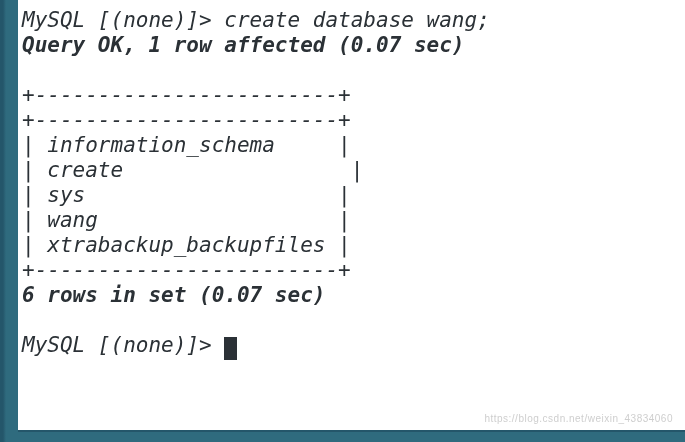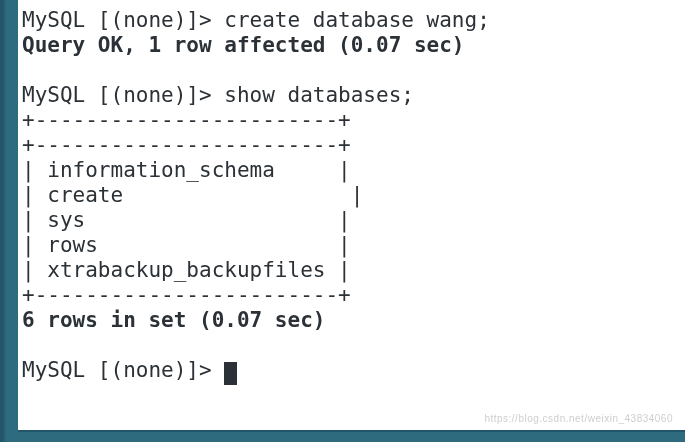--- a/index.html
+++ b/index.html
@@ -38,20 +38,21 @@
     position: absolute;
     left: 18px; top: 0; right: 0; bottom: 12px;
     padding: 8px 0 4px 4px;
     background: var(--background, #ffffff);
     font-family: "DejaVu Sans Mono", monospace;
     font-size: 21px;
     line-height: 25px;
     color: var(--text, #2b3136);
     overflow: hidden;
     z-index: 0;
+    font-style: italic;
   }
   .line {
     white-space: pre;
   }
   .line.bold {
     font-weight: bold;
   }
   .cursor {
     display: inline-block;
     width: 13px;
@@ -77,27 +78,26 @@
 
 <div class="frame">
   <div class="left-bar"></div>
   <div class="bottom-bar"></div>
 
   <div class="content">
     <div id="lines">
         <div class="line">MySQL [(none)]&gt; create database wang;</div>
         <div class="line bold">Query OK, 1 row affected (0.07 sec)</div>
         <div class="line"> </div>
-        <div class="line">MySQL [(none)]&gt; show databases;</div>
         <div class="line">+------------------------+</div>
         <div class="line">+------------------------+</div>
         <div class="line">| information_schema     |</div>
         <div class="line">| create                  |</div>
         <div class="line">| sys                    |</div>
-        <div class="line">| rows                   |</div>
+        <div class="line">| wang                   |</div>
         <div class="line">| xtrabackup_backupfiles |</div>
         <div class="line">+------------------------+</div>
         <div class="line bold">6 rows in set (0.07 sec)</div>
         <div class="line"> </div>
       </div>
     <div class="line"><span>MySQL [(none)]&gt; </span><span class="cursor"></span></div>
   </div>
 
   <div class="watermark">https://blog.csdn.net/weixin_43834060</div>
 </div>

